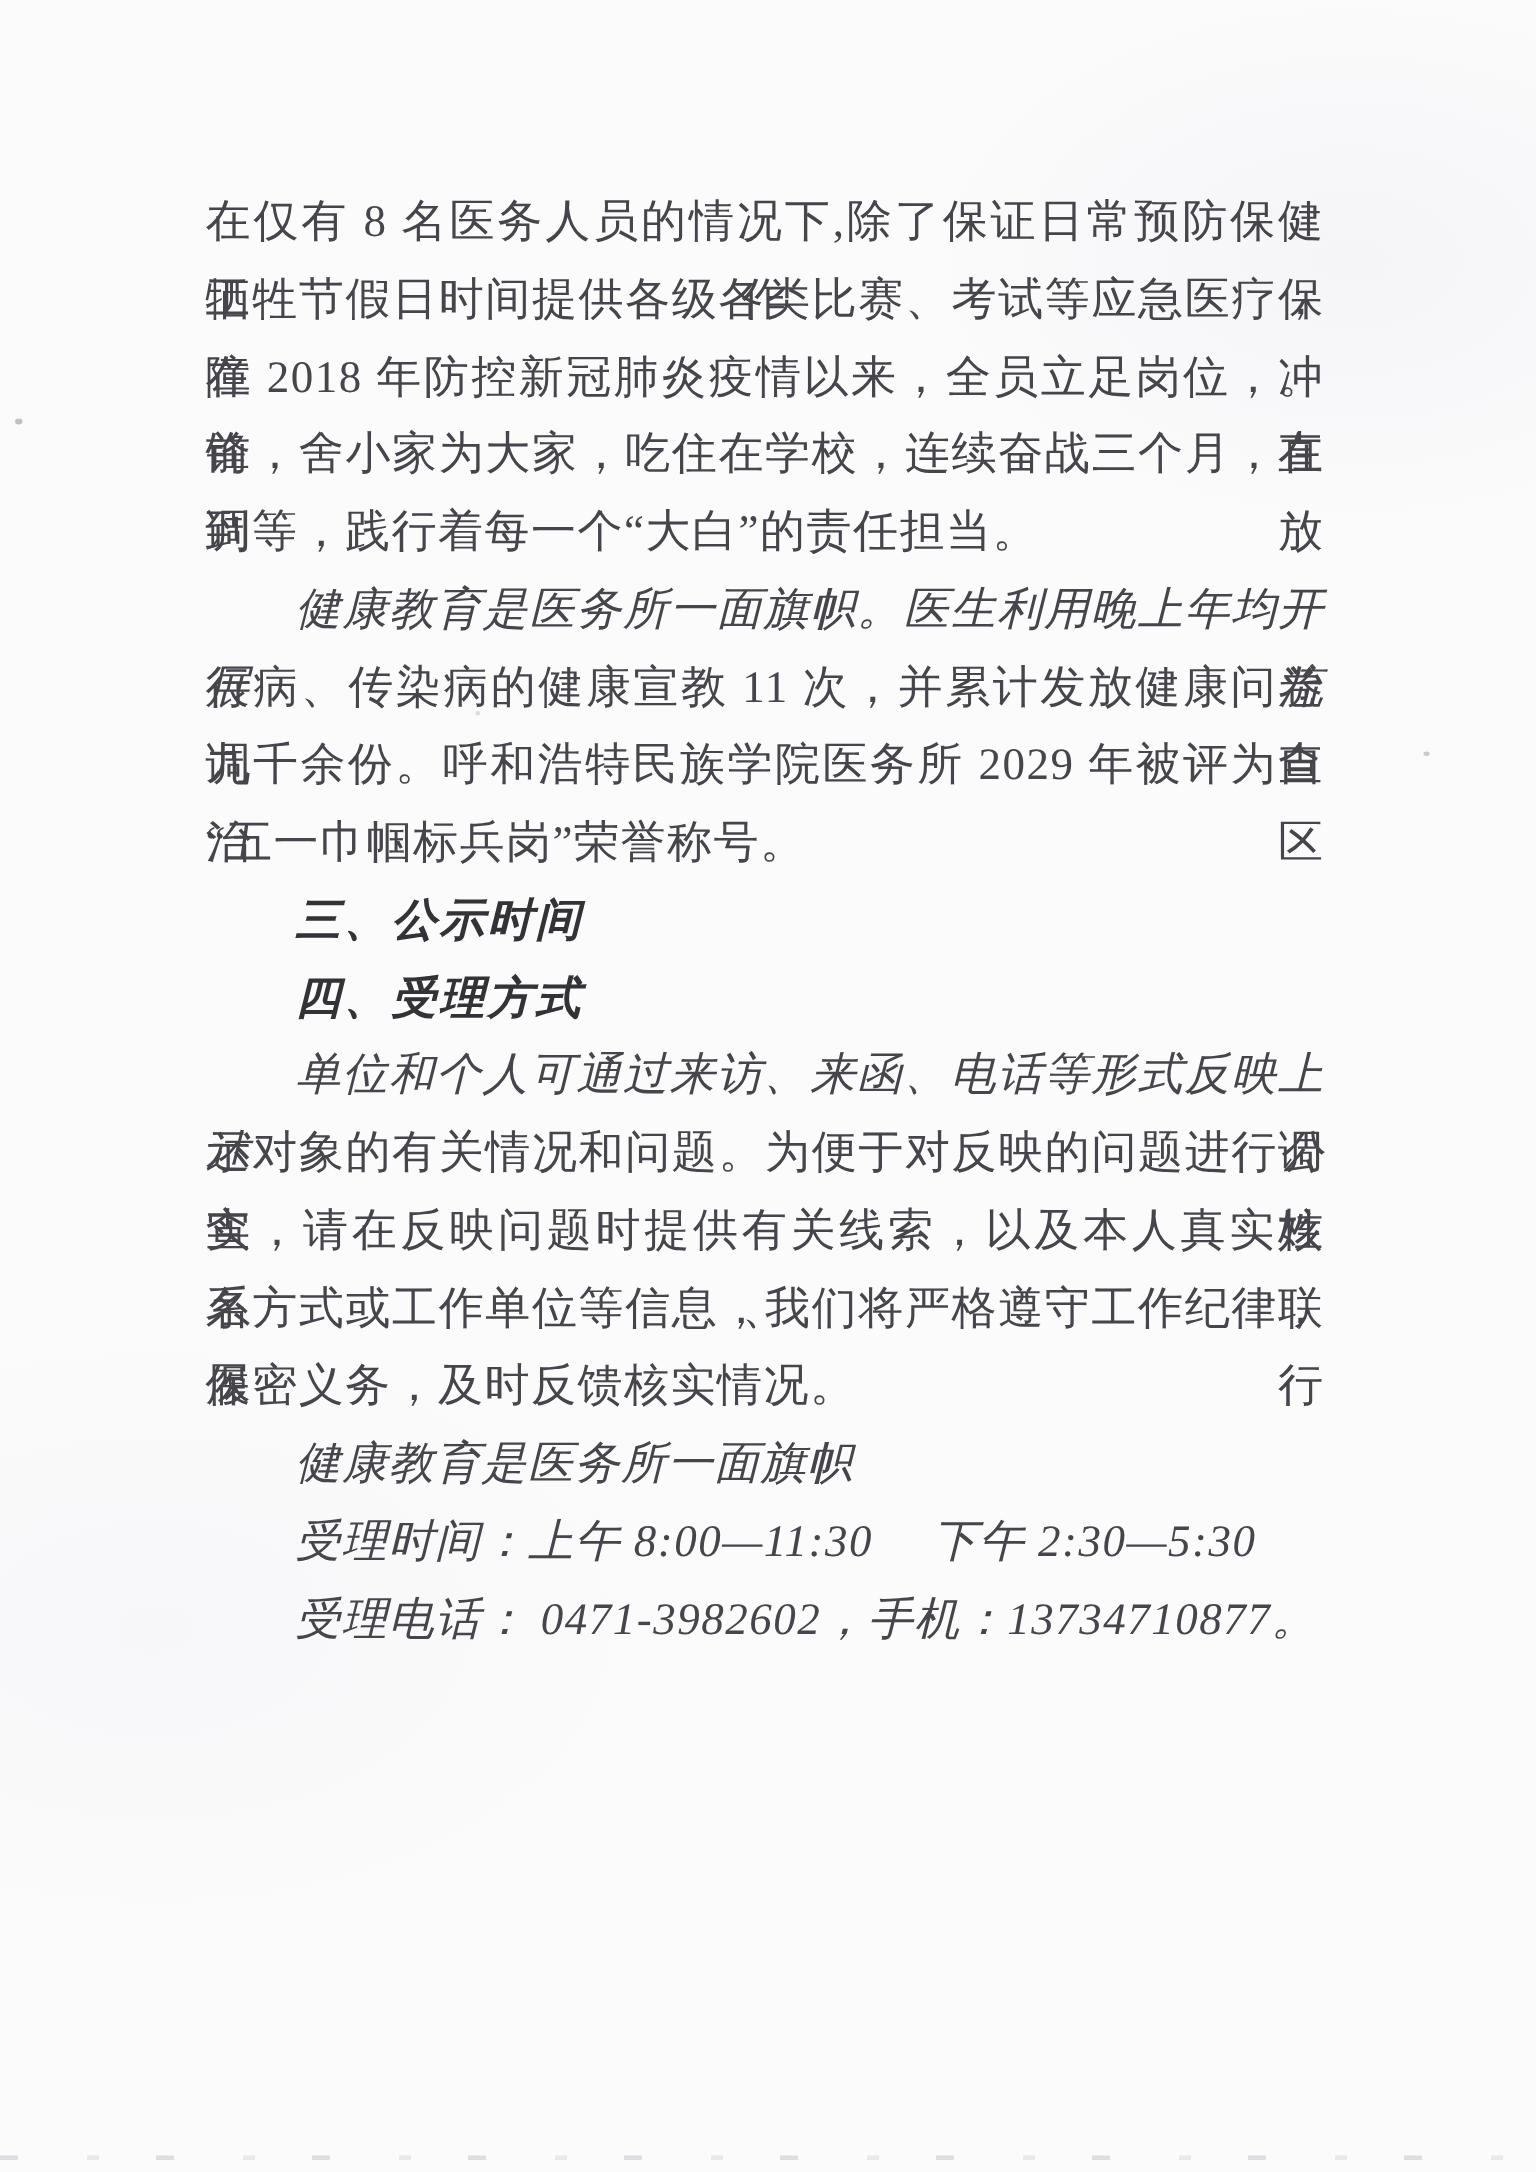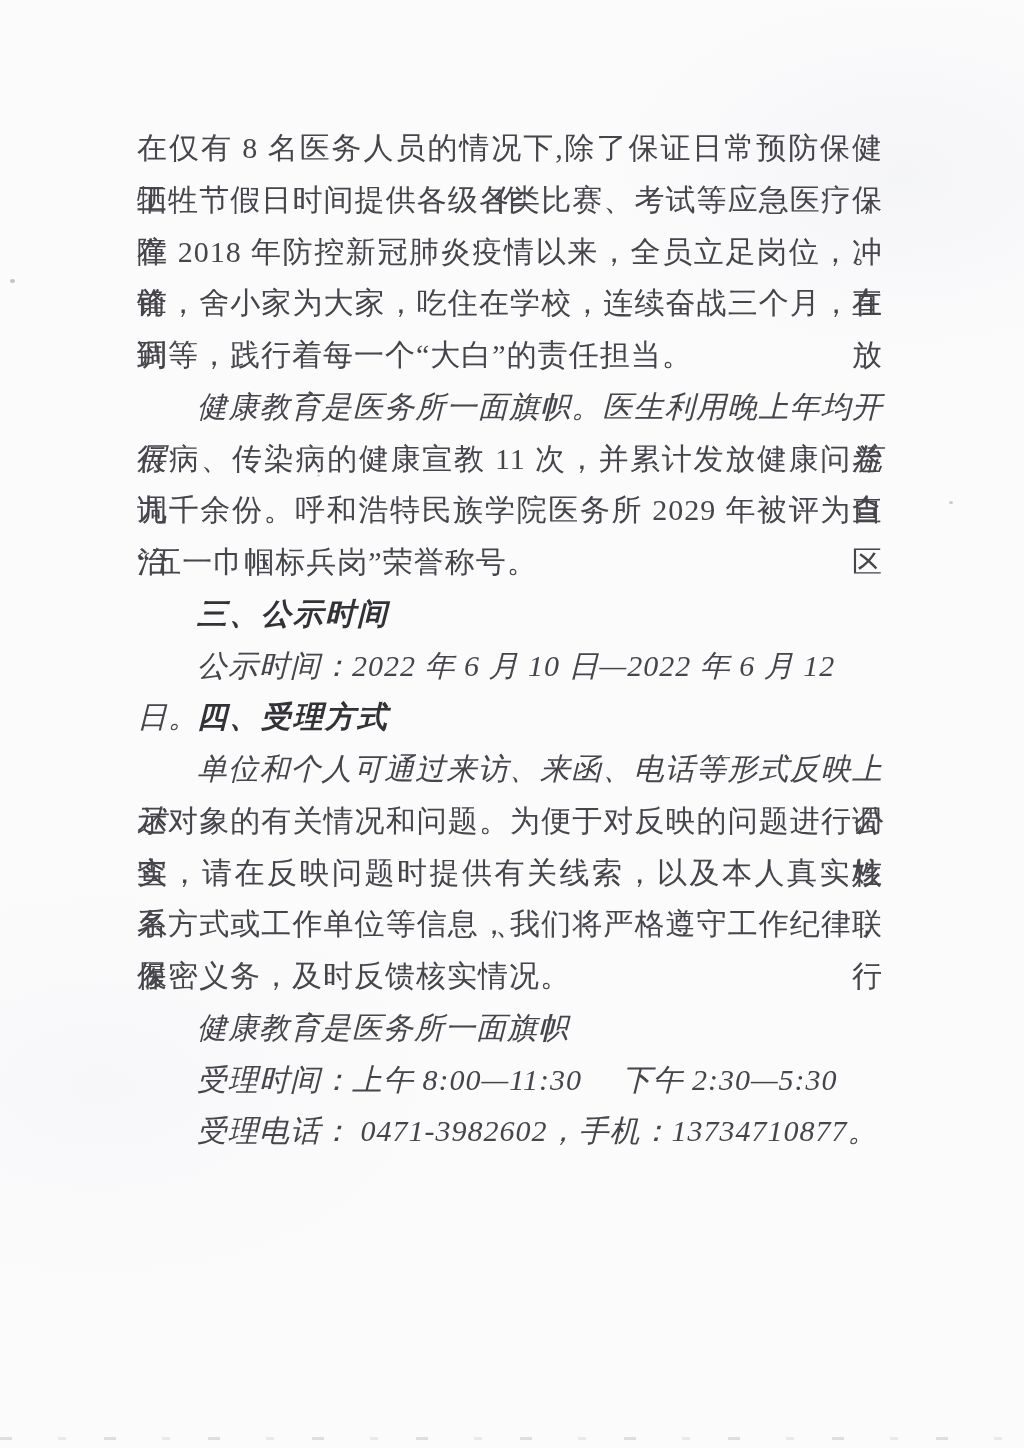--- a/index.html
+++ b/index.html
@@ -79,21 +79,20 @@
     <div class="line fill">在 2018 年防控新冠肺炎疫情以来，全员立足岗位，冲锋在</div>
     <div class="line fill">前，舍小家为大家，吃住在学校，连续奋战三个月，直到放</div>
     <div class="line">调等，践行着每一个“大白”的责任担当。</div>
 
     <div class="line fill indent">健康教育是医务所一面旗帜。医生利用晚上年均开展流</div>
     <div class="line fill">行病、传染病的健康宣教 11 次，并累计发放健康问卷调查</div>
     <div class="line fill">九千余份。呼和浩特民族学院医务所 2029 年被评为自治区</div>
     <div class="line">“五一巾帼标兵岗”荣誉称号。</div>
 
     <div class="line heading indent">三、公示时间</div>
-    <div class="line indent">公示时间：2022 年 6 月 10 日—2022 年 6 月 12 日。</div>
     <div class="line heading indent">四、受理方式</div>
 
     <div class="line fill indent">单位和个人可通过来访、来函、电话等形式反映上述公</div>
     <div class="line fill">示对象的有关情况和问题。为便于对反映的问题进行调查核</div>
     <div class="line fill">实，请在反映问题时提供有关线索，以及本人真实姓名、联</div>
     <div class="line fill">系方式或工作单位等信息，我们将严格遵守工作纪律，履行</div>
     <div class="line">保密义务，及时反馈核实情况。</div>
 
     <div class="line indent">健康教育是医务所一面旗帜</div>
     <div class="line indent">受理时间：上午 8:00—11:30　 下午 2:30—5:30</div>

